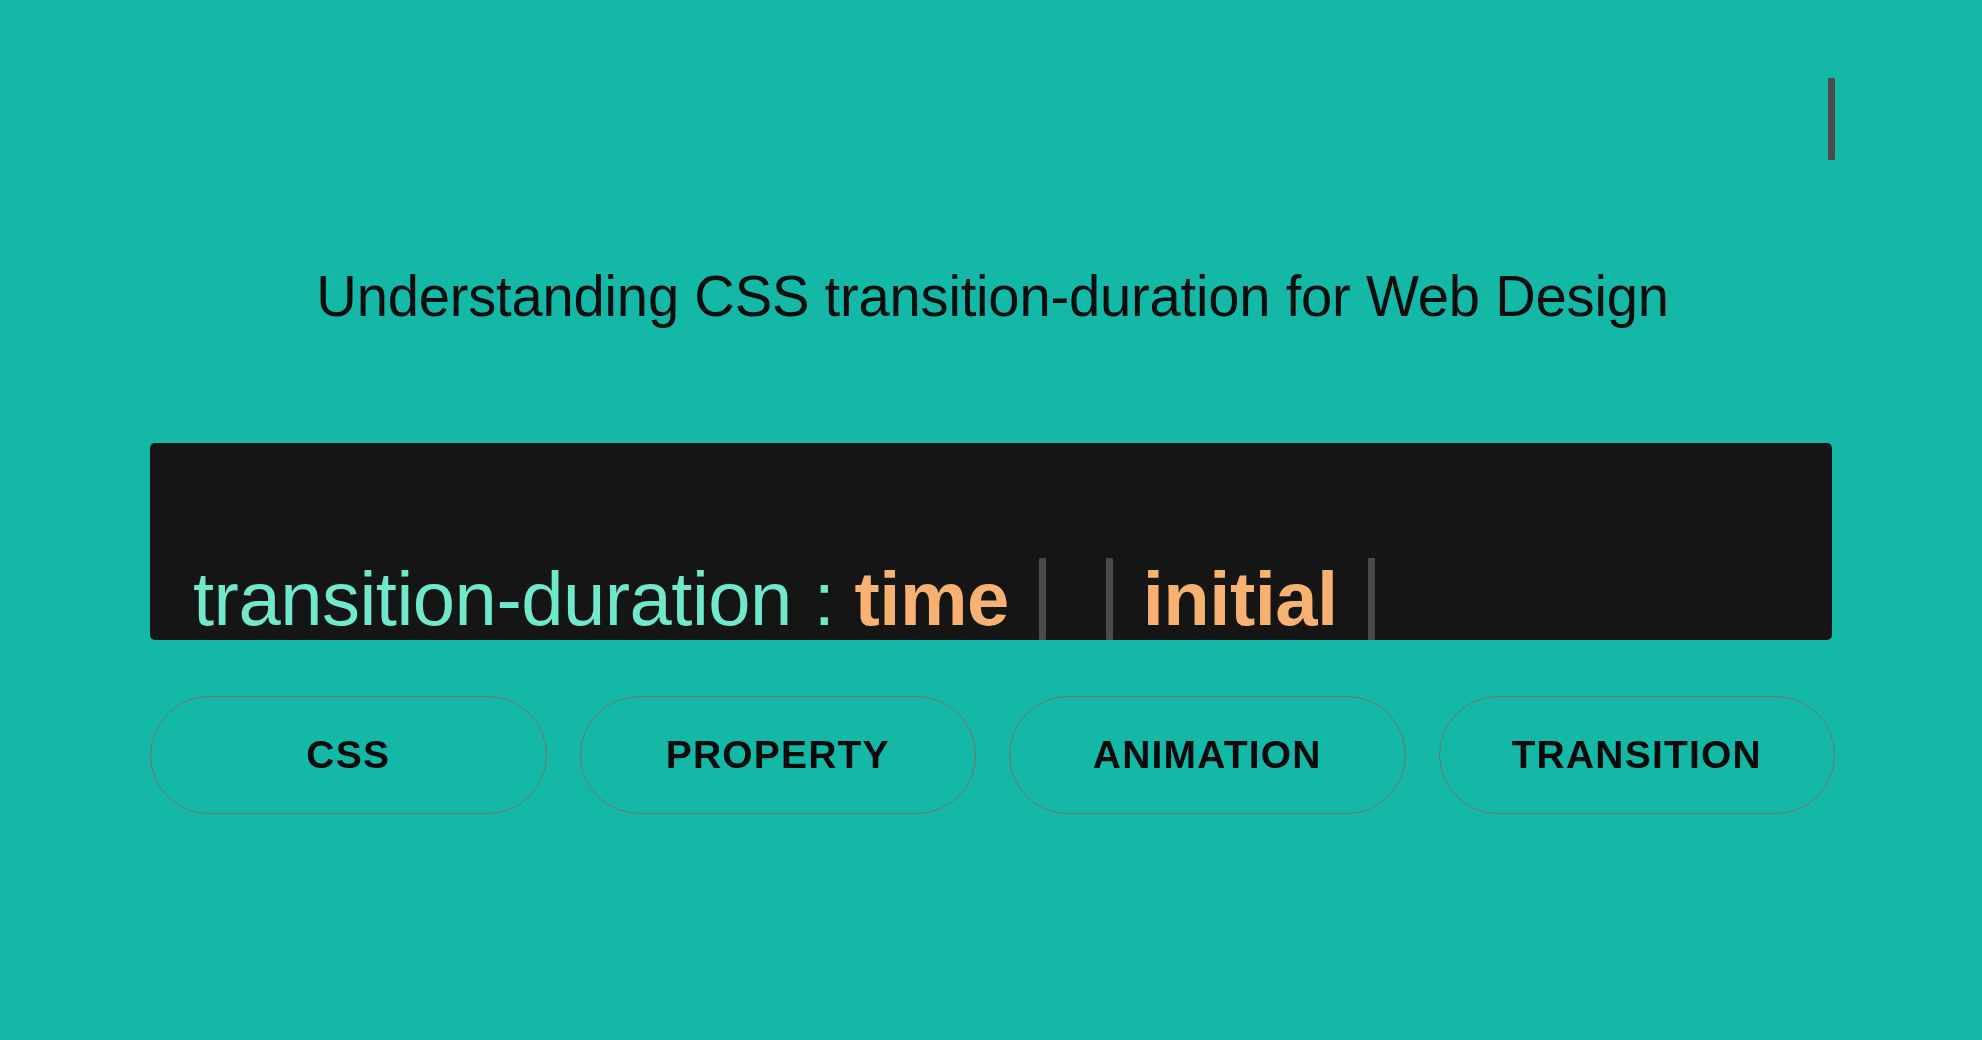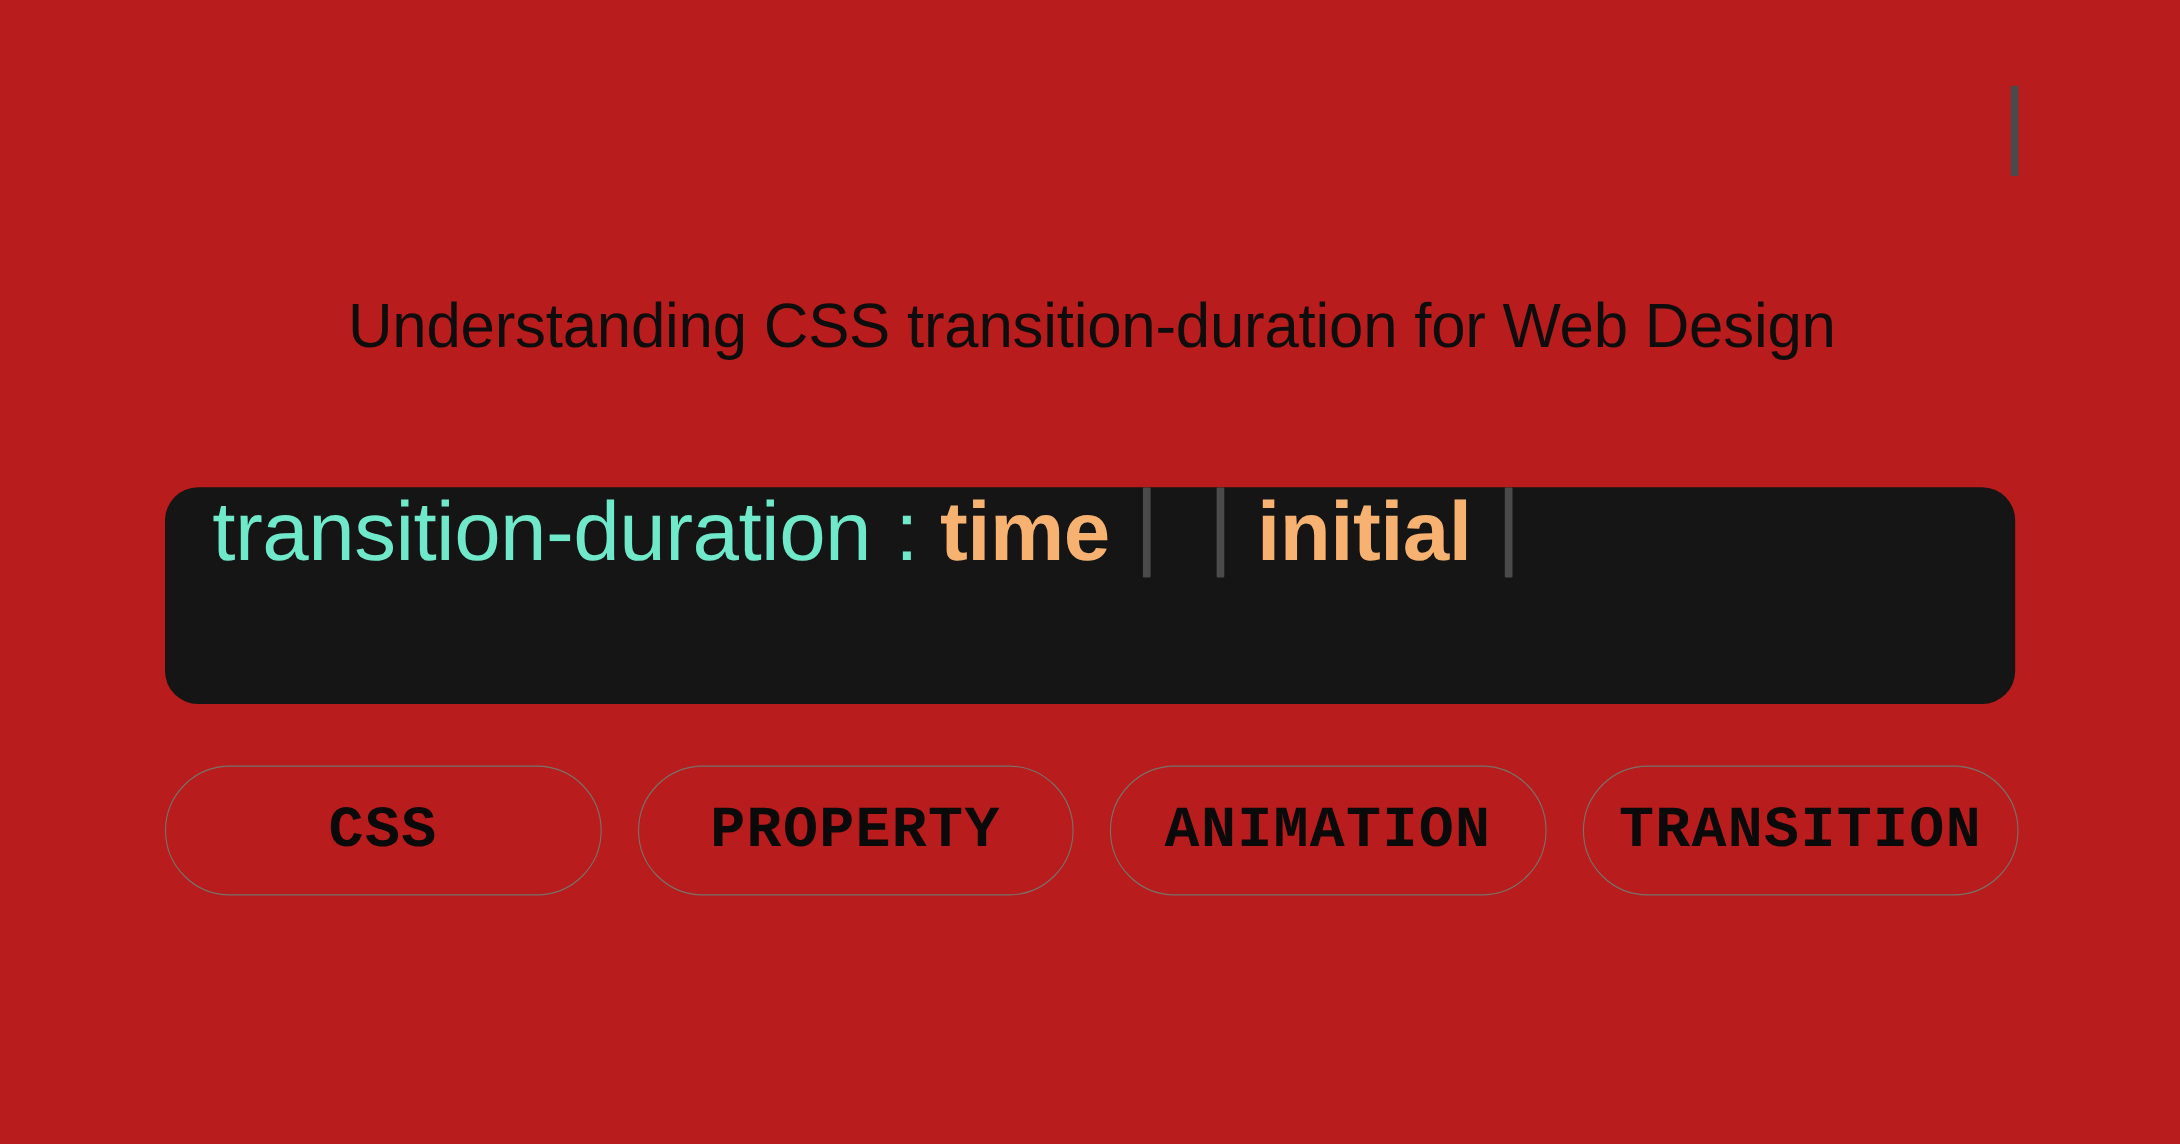--- a/index.html
+++ b/index.html
@@ -12,21 +12,21 @@
     height: 1040px;
     background: #cbc8c1;
     font-family: "Liberation Sans", sans-serif;
     overflow: hidden;
   }
 
   .page {
     position: relative;
     width: 1982px;
     height: 1040px;
-    background: #b91c1c;
+    background: #14b8a6;
   }
 
   
   .card {
     position: absolute;
     left: 150px;
     top: 0;
     width: 1685px;
     height: 1040px;
     display: flex;
@@ -53,23 +53,23 @@
     transform: scaleX(0.985);
     transform-origin: center;
   }
 
   
   .code-block {
     position: relative;
     width: 1682px;
     height: 197px;
     background: #151515;
-    border-radius: 30px;
+    border-radius: 5px;
     display: flex;
-    align-items: flex-start;
+    align-items: flex-end;
     overflow: hidden;
     box-sizing: border-box;
     padding-left: 43px;
     padding-right: 0;
   }
   .code-line {
     display: flex;
     align-items: center;
     white-space: nowrap;
     font-family: "Liberation Sans", sans-serif;
@@ -124,22 +124,22 @@
     height: 118px;
     border: 1px solid #77736b;
     border-radius: 60px;
     background: transparent;
     display: flex;
     align-items: center;
     justify-content: center;
     box-sizing: border-box;
   }
   .tag-label {
-    font-family: Liberation Mono, monospace;
-    font-size: 53px;
+    font-family: Liberation Sans, sans-serif;
+    font-size: 39px;
     font-weight: 700;
     letter-spacing: 1.2px;
     color: #0a0a0a;
     text-transform: uppercase;
     white-space: nowrap;
   }
 </style>
 </head>
 <body>
 

